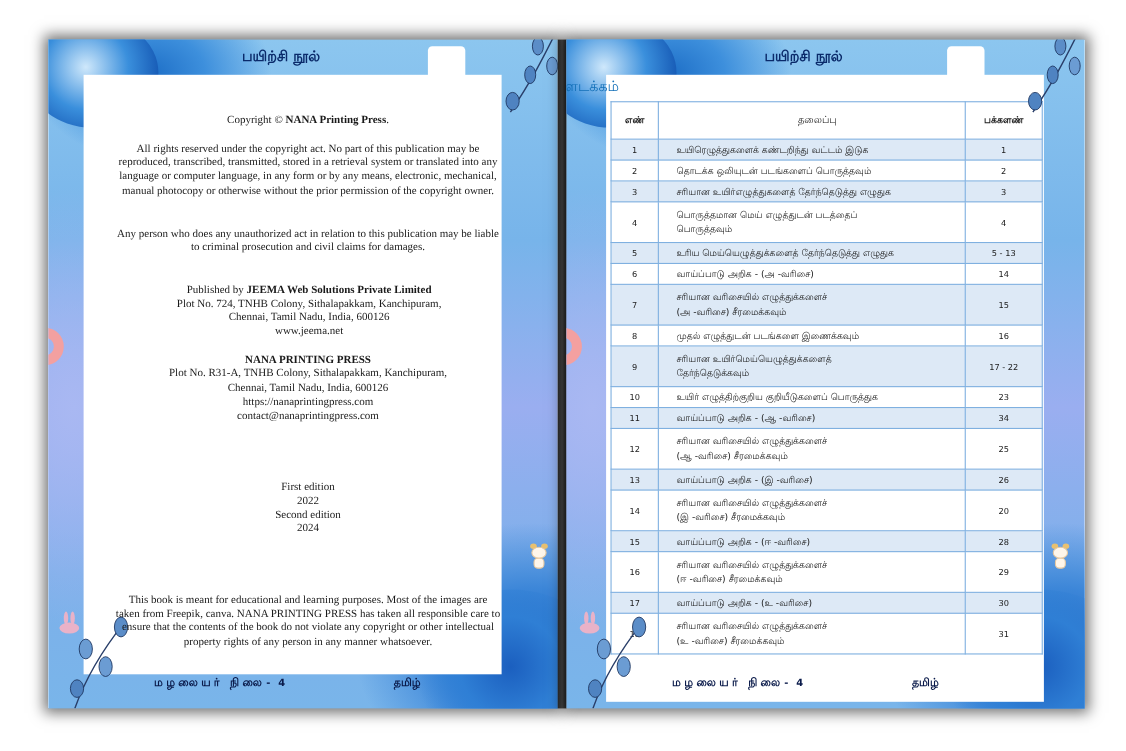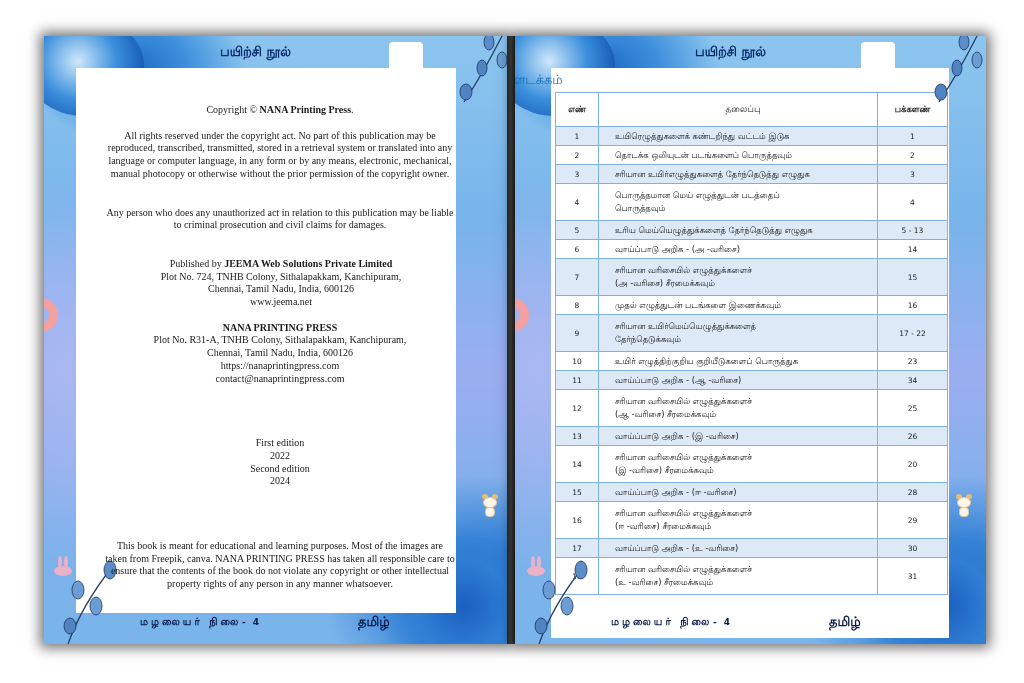--- a/index.html
+++ b/index.html
@@ -67,21 +67,21 @@
     .doc b { font-weight: bold; }
     .doc .indent { padding-left: 2px; }
 
     .footer-bar {
       position: absolute; bottom: 8px; left: 0; right: 0; height: 28px;
       display: flex; align-items: center;
       font-family: "DejaVu Sans", sans-serif; font-weight: bold; color: #0a1a4a;
     }
     .footer-level { position: absolute; left: 96px; font-size: 10px; letter-spacing: 3px; }
     .footer-num { position: absolute; left: 198px; font-size: 9px; letter-spacing: 2px; }
-    .footer-subj { position: absolute; left: 314px; font-size: 13px; }
+    .footer-subj { position: absolute; left: 314px; font-size: 10px; }
 
     
     .toc-title {
       position: absolute; top: 36px; left: 0; right: 0; 
       font-family: "DejaVu Sans", sans-serif; font-size: 13px; color: #1470b8;
       margin-left: -40px;
     }
     .toc-table {
       position: absolute; left: 40px; top: 56px; width: 393px;
       border-collapse: collapse;

